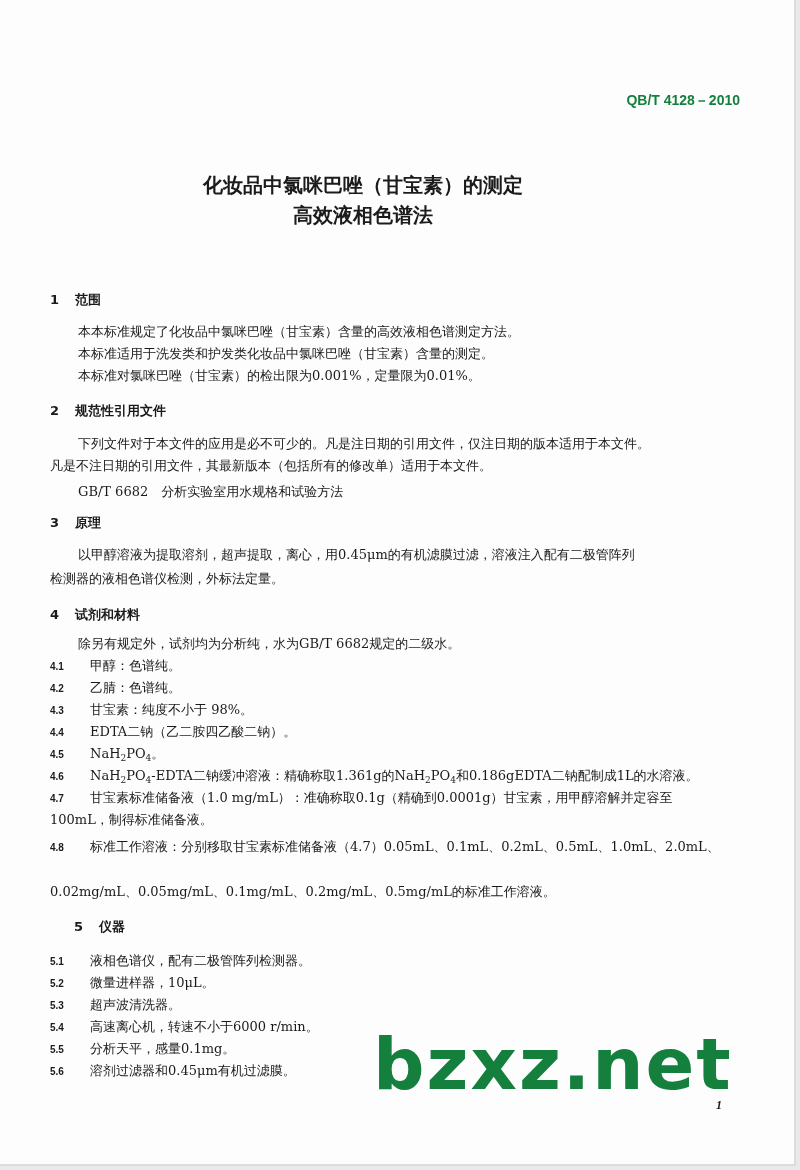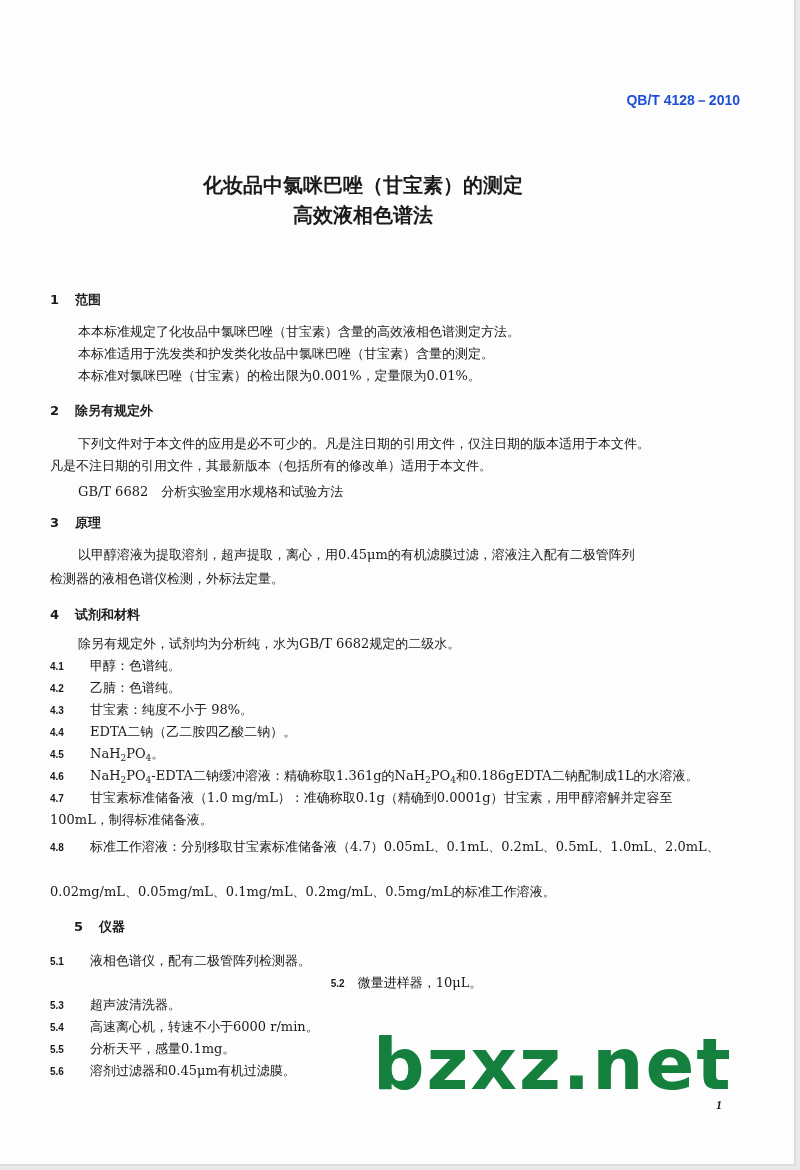--- a/index.html
+++ b/index.html
@@ -6,21 +6,21 @@
   body {
     width: 800px; height: 1170px; background: #e9e9e9; overflow: hidden;
     font-family: "DejaVu Serif", "Liberation Serif", serif; color: #1a1a1a;
   }
   .page {
     position: absolute; left: 0; top: 0; width: 794px; height: 1164px;
     background: #fdfdfd; border-right: 2px solid #dcdcdc; border-bottom: 2px solid #dcdcdc;
   }
   .std-code {
     position: absolute; right: 54px; top: 92px;
-    font-family: "Liberation Sans", "DejaVu Sans", sans-serif; font-weight: bold; font-size: 14px; color: #1d4ed8;
+    font-family: "Liberation Sans", "DejaVu Sans", sans-serif; font-weight: bold; font-size: 14px; color: #15803d;
   }
   .title {
     position: absolute; left: 0; width: 726px; top: 170px; text-align: center;
     font-family: "DejaVu Sans", sans-serif; font-weight: bold; font-size: 20px; line-height: 30px; color: #1b1b1b;
   }
   .h1 {
     position: absolute; left: 50px; font-family: "DejaVu Sans", sans-serif; font-weight: bold; font-size: 13px;
   }
   .h1 .num { display: inline-block; width: 25px; }
   .p { position: absolute; left: 50px; width: 700px; font-size: 13px; line-height: 22px; }
@@ -50,21 +50,21 @@
   </div>
 
   <div class="h1" style="top:291px;">
     <span class="num">1</span><span>范围</span>
   </div>
   <div class="p indent" style="top:343px;">本标准适用于洗发类和护发类化妆品中氯咪巴唑（甘宝素）含量的测定。</div>
   <div class="p indent" style="top:321px;">本本标准规定了化妆品中氯咪巴唑（甘宝素）含量的高效液相色谱测定方法。</div>
   <div class="p indent" style="top:365px;">本标准对氯咪巴唑（甘宝素）的检出限为0.001%，定量限为0.01%。</div>
 
   <div class="h1" style="top:402px;">
-    <span class="num">2</span><span>除另有规定外</span>
+    <span class="num">2</span><span>规范性引用文件</span>
   </div>
   <div class="p indent" style="top:433px;">下列文件对于本文件的应用是必不可少的。凡是注日期的引用文件，仅注日期的版本适用于本文件。</div>
   <div class="p" style="top:455px;">凡是不注日期的引用文件，其最新版本（包括所有的修改单）适用于本文件。</div>
   <div class="p indent" style="top:481px;">GB/T 6682　分析实验室用水规格和试验方法</div>
 
   <div class="h1" style="top:514px;">
     <span class="num">3</span><span>原理</span>
   </div>
   <div class="p indent" style="top:544px;">以甲醇溶液为提取溶剂，超声提取，离心，用0.45μm的有机滤膜过滤，溶液注入配有二极管阵列</div>
   <div class="p" style="top:568px;">检测器的液相色谱仪检测，外标法定量。</div>
@@ -100,21 +100,21 @@
     <span class="num">4.8</span><span>标准工作溶液：分别移取甘宝素标准储备液（4.7）0.05mL、0.1mL、0.2mL、0.5mL、1.0mL、2.0mL、</span>
   </div>
   <div class="cont" style="top:881px;">0.02mg/mL、0.05mg/mL、0.1mg/mL、0.2mg/mL、0.5mg/mL的标准工作溶液。</div>
 
   <div class="h1" style="top:918px;margin-left:24px;">
     <span class="num">5</span><span>仪器</span>
   </div>
   <div class="item" style="top:950px;">
     <span class="num">5.1</span><span>液相色谱仪，配有二极管阵列检测器。</span>
   </div>
-  <div class="item" style="top:972px;text-align:center;">
+  <div class="item" style="top:972px;">
     <span class="num">5.2</span><span>微量进样器，10μL。</span>
   </div>
   <div class="item" style="top:994px;">
     <span class="num">5.3</span><span>超声波清洗器。</span>
   </div>
   <div class="item" style="top:1016px;">
     <span class="num">5.4</span><span>高速离心机，转速不小于6000 r/min。</span>
   </div>
   <div class="item" style="top:1038px;">
     <span class="num">5.5</span><span>分析天平，感量0.1mg。</span>

